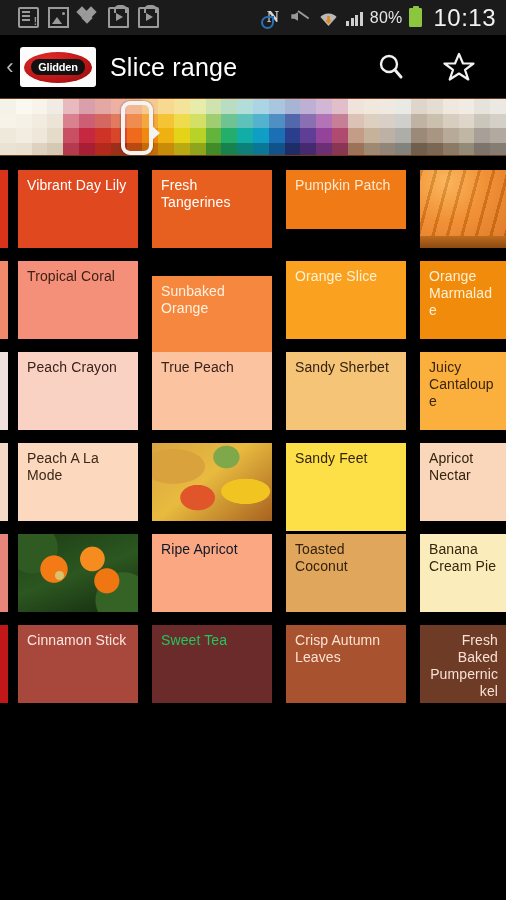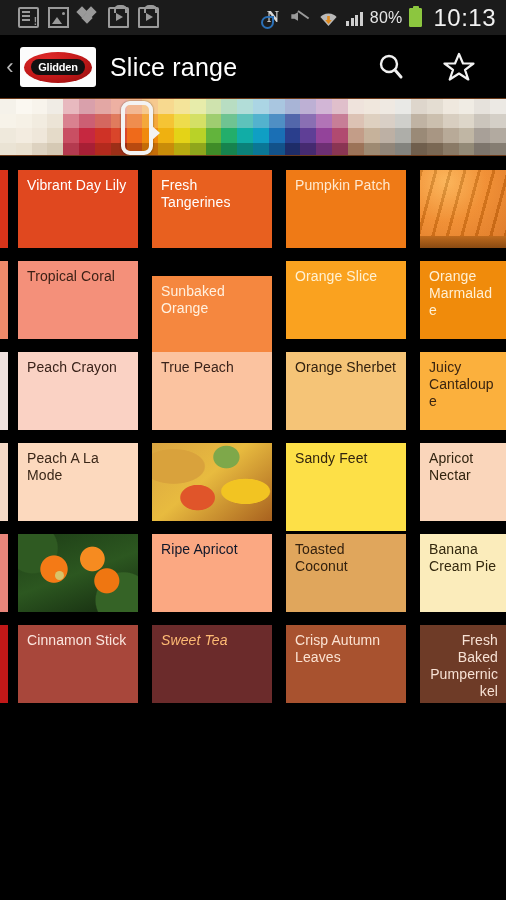--- a/index.html
+++ b/index.html
@@ -371,21 +371,21 @@
   </div>
 
   <div class="grid" id="colorGrid">
       <div class="tile" style="left: 0px; top: 10px; width: 8px; height: 78px; background: rgb(217, 52, 26);"></div>
       <div class="tile" style="left: 18px; top: 10px; width: 120px; height: 78px; background: rgb(224, 72, 31);">
         <div class="tile-label" style="color: rgb(255, 255, 255);">Vibrant Day Lily</div>
       </div>
       <div class="tile" style="left: 152px; top: 10px; width: 120px; height: 78px; background: rgb(232, 96, 31);">
         <div class="tile-label" style="color: rgb(255, 255, 255);">Fresh Tangerines</div>
       </div>
-      <div class="tile" style="left: 286px; top: 10px; width: 120px; height: 78px; background: rgb(239, 122, 22);">
+      <div class="tile" style="left: 286px; top: 10px; width: 120px; height: 59px; background: rgb(239, 122, 22);">
         <div class="tile-label" style="color: rgb(255, 233, 207);">Pumpkin Patch</div>
       </div>
       <div class="tile" style="left: 420px; top: 10px; width: 86px; height: 78px; background: rgb(239, 132, 32);">
         <div class="ph ph-pumpkin"></div>
       </div>
       <div class="tile" style="left: 0px; top: 101px; width: 8px; height: 78px; background: rgb(240, 138, 106);"></div>
       <div class="tile" style="left: 18px; top: 101px; width: 120px; height: 78px; background: rgb(244, 144, 122);">
         <div class="tile-label" style="color: rgb(58, 31, 20);">Tropical Coral</div>
       </div>
       <div class="tile" style="left: 152px; top: 116px; width: 120px; height: 78px; background: rgb(245, 135, 63);">
@@ -398,21 +398,21 @@
         <div class="tile-label" style="color: rgb(255, 240, 212);">Orange Marmalade</div>
       </div>
       <div class="tile" style="left: 0px; top: 192px; width: 8px; height: 78px; background: rgb(239, 225, 222);"></div>
       <div class="tile" style="left: 18px; top: 192px; width: 120px; height: 78px; background: rgb(250, 210, 196);">
         <div class="tile-label" style="color: rgb(58, 35, 26);">Peach Crayon</div>
       </div>
       <div class="tile" style="left: 152px; top: 192px; width: 120px; height: 78px; background: rgb(251, 195, 160);">
         <div class="tile-label" style="color: rgb(58, 35, 26);">True Peach</div>
       </div>
       <div class="tile" style="left: 286px; top: 192px; width: 120px; height: 78px; background: rgb(245, 196, 119);">
-        <div class="tile-label" style="color: rgb(51, 34, 15);">Orange Sherbet</div>
+        <div class="tile-label" style="color: rgb(51, 34, 15);">Sandy Sherbet</div>
       </div>
       <div class="tile" style="left: 420px; top: 192px; width: 86px; height: 78px; background: rgb(251, 176, 61);">
         <div class="tile-label" style="color: rgb(58, 36, 16);">Juicy Cantaloupe</div>
       </div>
       <div class="tile" style="left: 0px; top: 283px; width: 8px; height: 78px; background: rgb(245, 217, 198);"></div>
       <div class="tile" style="left: 18px; top: 283px; width: 120px; height: 78px; background: rgb(252, 217, 190);">
         <div class="tile-label" style="color: rgb(58, 39, 24);">Peach A La Mode</div>
       </div>
       <div class="tile" style="left: 152px; top: 283px; width: 120px; height: 78px; background: rgb(217, 164, 65);">
         <div class="ph ph-leaves"></div>
@@ -434,21 +434,21 @@
         <div class="tile-label" style="color: rgb(51, 33, 14);">Toasted Coconut</div>
       </div>
       <div class="tile" style="left: 420px; top: 374px; width: 86px; height: 78px; background: rgb(251, 236, 187);">
         <div class="tile-label" style="color: rgb(51, 40, 14);">Banana Cream Pie</div>
       </div>
       <div class="tile" style="left: 0px; top: 465px; width: 8px; height: 78px; background: rgb(192, 24, 24);"></div>
       <div class="tile" style="left: 18px; top: 465px; width: 120px; height: 78px; background: rgb(168, 71, 59);">
         <div class="tile-label" style="color: rgb(251, 230, 223);">Cinnamon Stick</div>
       </div>
       <div class="tile" style="left: 152px; top: 465px; width: 120px; height: 78px; background: rgb(107, 43, 43);">
-        <div class="tile-label" style="color: #fdba74; font-style: italic;">Sweet Tea</div>
+        <div class="tile-label" style="color: #22c55e;">Sweet Tea</div>
       </div>
       <div class="tile" style="left: 286px; top: 465px; width: 120px; height: 78px; background: rgb(168, 82, 47);">
         <div class="tile-label" style="color: rgb(251, 226, 210);">Crisp Autumn Leaves</div>
       </div>
       <div class="tile" style="left: 420px; top: 465px; width: 86px; height: 78px; background: rgb(110, 59, 39); text-align: right;">
         <div class="tile-label" style="color: rgb(247, 225, 212);">Fresh Baked Pumpernickel</div>
       </div>
     </div>
 
 </div>

